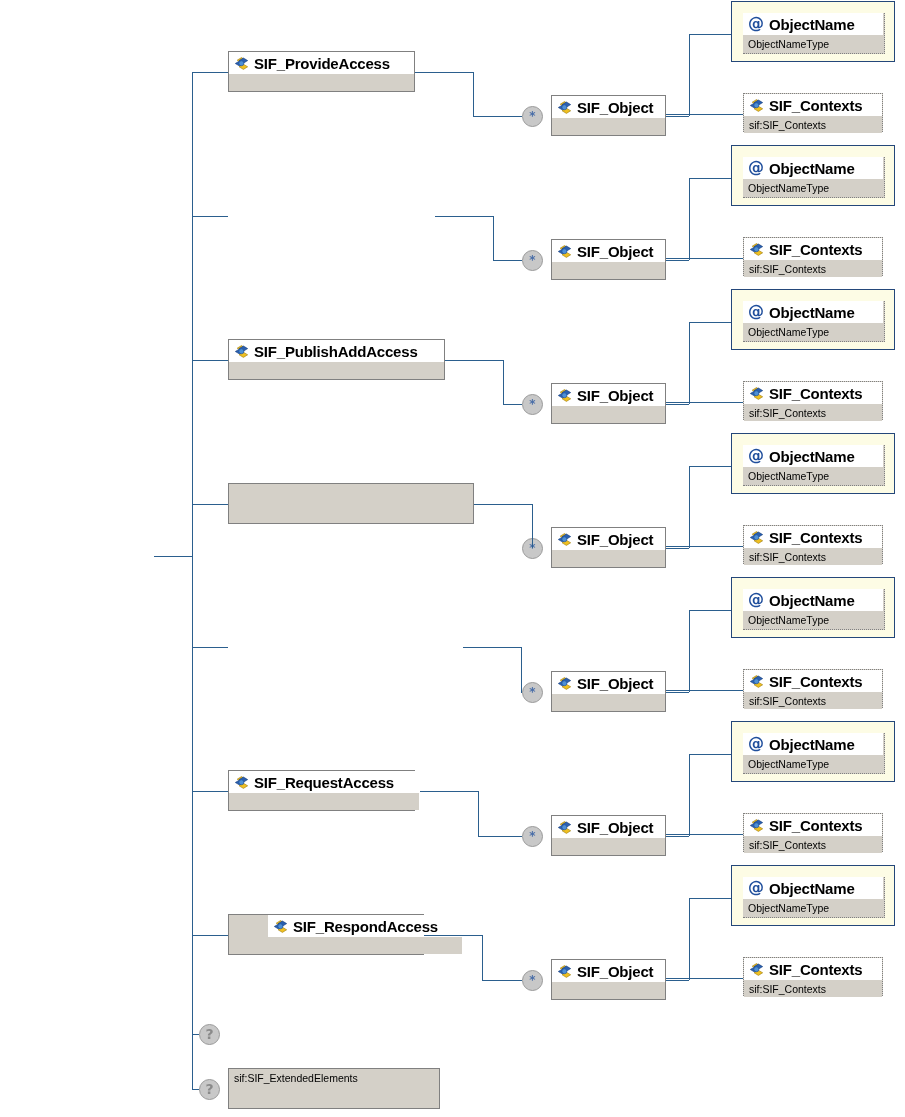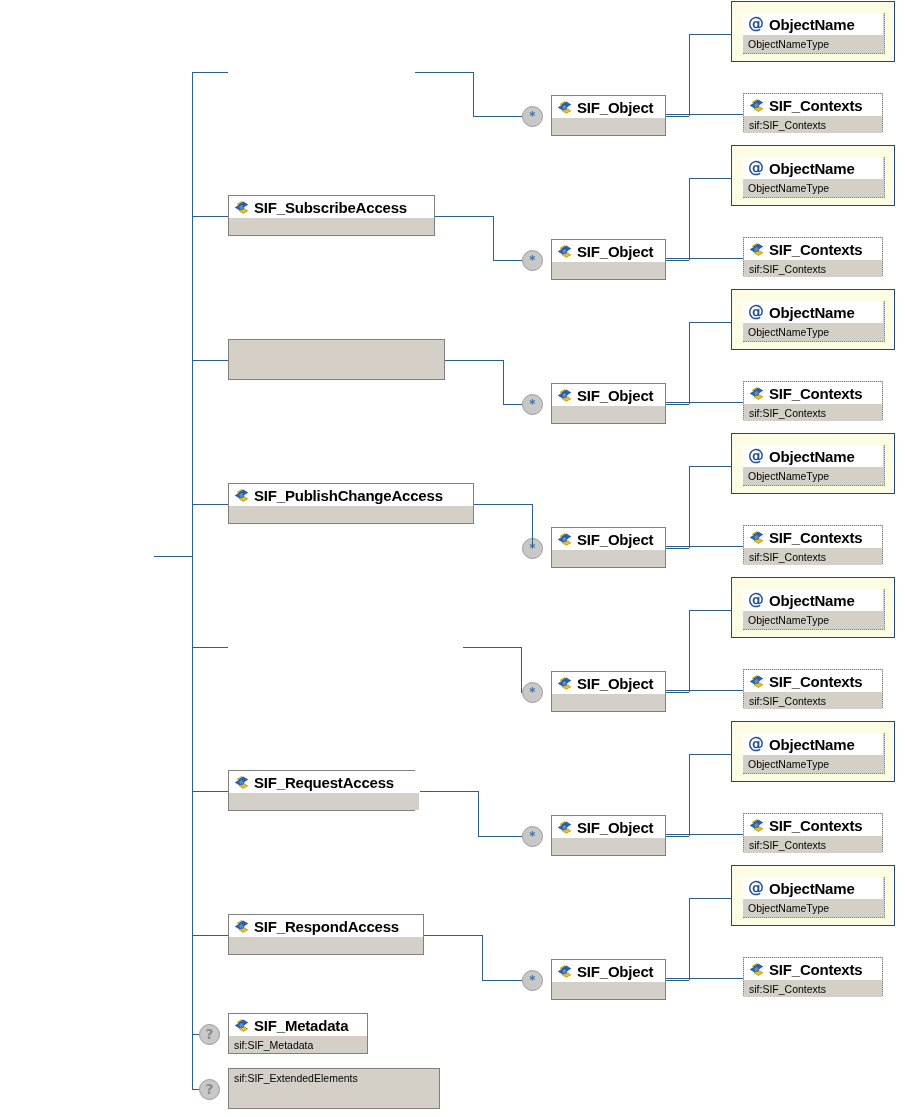--- a/index.html
+++ b/index.html
@@ -112,20 +112,35 @@
     font-family:"DejaVu Sans", sans-serif;
   }
   .occ.q{color:#8a8a8a;font-size:14px;line-height:18px;}
 </style>
 </head>
 <body>
 
 <div id="canvas">
     <div class="ln lnh" style="left: 154px; top: 556px; width: 39px; height: 1px;"></div>
     <div class="ln lnv" style="left: 192px; top: 72px; width: 1px; height: 1017px;"></div>
+    <div class="node box-solid" style="left: 228px; top: 51px; width: 187px; height: 41px;">
+      <div class="title" style="width: 185px;">
+        <span class="ico">
+          <svg width="15" height="15" viewBox="0 0 15 15">
+            <path d="M3.2 4.2 L7.5 1.6 L11.8 4.2 L7.5 6.8 Z" fill="#f0c020" stroke="#9a7a10" stroke-width=".6"></path>
+            <path d="M1.3 7.5 L5.6 4.9 L9.9 7.5 L5.6 10.1 Z" fill="#2a5fb0" stroke="#17407d" stroke-width=".6"></path>
+            <path d="M5.1 10.8 L9.4 8.2 L13.7 10.8 L9.4 13.4 Z" fill="#f0c020" stroke="#9a7a10" stroke-width=".6"></path>
+            <path d="M5.1 4.6 L9.4 2.0 L13.7 4.6 L9.4 7.2 Z" fill="#2a5fb0" stroke="#17407d" stroke-width=".6"></path>
+            <circle cx="7.4" cy="7.3" r="2.5" fill="#4d8fd6" stroke="#1d4f96" stroke-width=".6"></circle>
+          </svg>
+        </span>
+        <span class="lbl">SIF_ProvideAccess</span>
+      </div>
+      <div class="type empty" style="width: 185px;"></div>
+    </div>
     <div class="ln lnh" style="left: 192px; top: 72px; width: 36px; height: 1px;"></div>
     <div class="node box-solid" style="left: 551px; top: 95px; width: 115px; height: 41px;">
       <div class="title" style="width: 113px;">
         <span class="ico">
           <svg width="15" height="15" viewBox="0 0 15 15">
             <path d="M3.2 4.2 L7.5 1.6 L11.8 4.2 L7.5 6.8 Z" fill="#f0c020" stroke="#9a7a10" stroke-width=".6"></path>
             <path d="M1.3 7.5 L5.6 4.9 L9.9 7.5 L5.6 10.1 Z" fill="#2a5fb0" stroke="#17407d" stroke-width=".6"></path>
             <path d="M5.1 10.8 L9.4 8.2 L13.7 10.8 L9.4 13.4 Z" fill="#f0c020" stroke="#9a7a10" stroke-width=".6"></path>
             <path d="M5.1 4.6 L9.4 2.0 L13.7 4.6 L9.4 7.2 Z" fill="#2a5fb0" stroke="#17407d" stroke-width=".6"></path>
             <circle cx="7.4" cy="7.3" r="2.5" fill="#4d8fd6" stroke="#1d4f96" stroke-width=".6"></circle>
@@ -161,35 +176,20 @@
           </svg>
         </span>
         <span class="lbl">SIF_Contexts</span>
       </div>
       <div class="type" style="width: 138px;">sif:SIF_Contexts</div>
     </div>
     <div class="ln lnh" style="left: 666px; top: 116px; width: 23px; height: 1px;"></div>
     <div class="ln lnv" style="left: 689px; top: 34px; width: 1px; height: 82px;"></div>
     <div class="ln lnh" style="left: 689px; top: 34px; width: 42px; height: 1px;"></div>
     <div class="ln lnh" style="left: 666px; top: 114px; width: 77px; height: 1px;"></div>
-    <div class="node box-solid" style="left: 228px; top: 195px; width: 207px; height: 41px;">
-      <div class="title" style="width: 205px;">
-        <span class="ico">
-          <svg width="15" height="15" viewBox="0 0 15 15">
-            <path d="M3.2 4.2 L7.5 1.6 L11.8 4.2 L7.5 6.8 Z" fill="#f0c020" stroke="#9a7a10" stroke-width=".6"></path>
-            <path d="M1.3 7.5 L5.6 4.9 L9.9 7.5 L5.6 10.1 Z" fill="#2a5fb0" stroke="#17407d" stroke-width=".6"></path>
-            <path d="M5.1 10.8 L9.4 8.2 L13.7 10.8 L9.4 13.4 Z" fill="#f0c020" stroke="#9a7a10" stroke-width=".6"></path>
-            <path d="M5.1 4.6 L9.4 2.0 L13.7 4.6 L9.4 7.2 Z" fill="#2a5fb0" stroke="#17407d" stroke-width=".6"></path>
-            <circle cx="7.4" cy="7.3" r="2.5" fill="#4d8fd6" stroke="#1d4f96" stroke-width=".6"></circle>
-          </svg>
-        </span>
-        <span class="lbl">SIF_SubscribeAccess</span>
-      </div>
-      <div class="type empty" style="width: 205px;"></div>
-    </div>
     <div class="ln lnh" style="left: 192px; top: 216px; width: 36px; height: 1px;"></div>
     <div class="node box-solid" style="left: 551px; top: 239px; width: 115px; height: 41px;">
       <div class="title" style="width: 113px;">
         <span class="ico">
           <svg width="15" height="15" viewBox="0 0 15 15">
             <path d="M3.2 4.2 L7.5 1.6 L11.8 4.2 L7.5 6.8 Z" fill="#f0c020" stroke="#9a7a10" stroke-width=".6"></path>
             <path d="M1.3 7.5 L5.6 4.9 L9.9 7.5 L5.6 10.1 Z" fill="#2a5fb0" stroke="#17407d" stroke-width=".6"></path>
             <path d="M5.1 10.8 L9.4 8.2 L13.7 10.8 L9.4 13.4 Z" fill="#f0c020" stroke="#9a7a10" stroke-width=".6"></path>
             <path d="M5.1 4.6 L9.4 2.0 L13.7 4.6 L9.4 7.2 Z" fill="#2a5fb0" stroke="#17407d" stroke-width=".6"></path>
             <circle cx="7.4" cy="7.3" r="2.5" fill="#4d8fd6" stroke="#1d4f96" stroke-width=".6"></circle>
@@ -226,20 +226,32 @@
         </span>
         <span class="lbl">SIF_Contexts</span>
       </div>
       <div class="type" style="width: 138px;">sif:SIF_Contexts</div>
     </div>
     <div class="ln lnh" style="left: 666px; top: 260px; width: 23px; height: 1px;"></div>
     <div class="ln lnv" style="left: 689px; top: 178px; width: 1px; height: 82px;"></div>
     <div class="ln lnh" style="left: 689px; top: 178px; width: 42px; height: 1px;"></div>
     <div class="ln lnh" style="left: 666px; top: 258px; width: 77px; height: 1px;"></div>
     <div class="node box-solid" style="left: 228px; top: 339px; width: 217px; height: 41px;">
+      <div class="title" style="width: 215px;">
+        <span class="ico">
+          <svg width="15" height="15" viewBox="0 0 15 15">
+            <path d="M3.2 4.2 L7.5 1.6 L11.8 4.2 L7.5 6.8 Z" fill="#f0c020" stroke="#9a7a10" stroke-width=".6"></path>
+            <path d="M1.3 7.5 L5.6 4.9 L9.9 7.5 L5.6 10.1 Z" fill="#2a5fb0" stroke="#17407d" stroke-width=".6"></path>
+            <path d="M5.1 10.8 L9.4 8.2 L13.7 10.8 L9.4 13.4 Z" fill="#f0c020" stroke="#9a7a10" stroke-width=".6"></path>
+            <path d="M5.1 4.6 L9.4 2.0 L13.7 4.6 L9.4 7.2 Z" fill="#2a5fb0" stroke="#17407d" stroke-width=".6"></path>
+            <circle cx="7.4" cy="7.3" r="2.5" fill="#4d8fd6" stroke="#1d4f96" stroke-width=".6"></circle>
+          </svg>
+        </span>
+        <span class="lbl">SIF_PublishAddAccess</span>
+      </div>
       <div class="type empty" style="width: 215px;"></div>
     </div>
     <div class="ln lnh" style="left: 192px; top: 360px; width: 36px; height: 1px;"></div>
     <div class="node box-solid" style="left: 551px; top: 383px; width: 115px; height: 41px;">
       <div class="title" style="width: 113px;">
         <span class="ico">
           <svg width="15" height="15" viewBox="0 0 15 15">
             <path d="M3.2 4.2 L7.5 1.6 L11.8 4.2 L7.5 6.8 Z" fill="#f0c020" stroke="#9a7a10" stroke-width=".6"></path>
             <path d="M1.3 7.5 L5.6 4.9 L9.9 7.5 L5.6 10.1 Z" fill="#2a5fb0" stroke="#17407d" stroke-width=".6"></path>
             <path d="M5.1 10.8 L9.4 8.2 L13.7 10.8 L9.4 13.4 Z" fill="#f0c020" stroke="#9a7a10" stroke-width=".6"></path>
@@ -278,32 +290,20 @@
         </span>
         <span class="lbl">SIF_Contexts</span>
       </div>
       <div class="type" style="width: 138px;">sif:SIF_Contexts</div>
     </div>
     <div class="ln lnh" style="left: 666px; top: 404px; width: 23px; height: 1px;"></div>
     <div class="ln lnv" style="left: 689px; top: 322px; width: 1px; height: 82px;"></div>
     <div class="ln lnh" style="left: 689px; top: 322px; width: 42px; height: 1px;"></div>
     <div class="ln lnh" style="left: 666px; top: 402px; width: 77px; height: 1px;"></div>
     <div class="node box-solid" style="left: 228px; top: 483px; width: 246px; height: 41px;">
-      <div class="title" style="width: 244px;">
-        <span class="ico">
-          <svg width="15" height="15" viewBox="0 0 15 15">
-            <path d="M3.2 4.2 L7.5 1.6 L11.8 4.2 L7.5 6.8 Z" fill="#f0c020" stroke="#9a7a10" stroke-width=".6"></path>
-            <path d="M1.3 7.5 L5.6 4.9 L9.9 7.5 L5.6 10.1 Z" fill="#2a5fb0" stroke="#17407d" stroke-width=".6"></path>
-            <path d="M5.1 10.8 L9.4 8.2 L13.7 10.8 L9.4 13.4 Z" fill="#f0c020" stroke="#9a7a10" stroke-width=".6"></path>
-            <path d="M5.1 4.6 L9.4 2.0 L13.7 4.6 L9.4 7.2 Z" fill="#2a5fb0" stroke="#17407d" stroke-width=".6"></path>
-            <circle cx="7.4" cy="7.3" r="2.5" fill="#4d8fd6" stroke="#1d4f96" stroke-width=".6"></circle>
-          </svg>
-        </span>
-        <span class="lbl">SIF_PublishChangeAccess</span>
-      </div>
       <div class="type empty" style="width: 244px;"></div>
     </div>
     <div class="ln lnh" style="left: 192px; top: 504px; width: 36px; height: 1px;"></div>
     <div class="node box-solid" style="left: 551px; top: 527px; width: 115px; height: 41px;">
       <div class="title" style="width: 113px;">
         <span class="ico">
           <svg width="15" height="15" viewBox="0 0 15 15">
             <path d="M3.2 4.2 L7.5 1.6 L11.8 4.2 L7.5 6.8 Z" fill="#f0c020" stroke="#9a7a10" stroke-width=".6"></path>
             <path d="M1.3 7.5 L5.6 4.9 L9.9 7.5 L5.6 10.1 Z" fill="#2a5fb0" stroke="#17407d" stroke-width=".6"></path>
             <path d="M5.1 10.8 L9.4 8.2 L13.7 10.8 L9.4 13.4 Z" fill="#f0c020" stroke="#9a7a10" stroke-width=".6"></path>
@@ -454,21 +454,21 @@
           </svg>
         </span>
         <span class="lbl">SIF_Contexts</span>
       </div>
       <div class="type" style="width: 138px;">sif:SIF_Contexts</div>
     </div>
     <div class="ln lnh" style="left: 666px; top: 836px; width: 23px; height: 1px;"></div>
     <div class="ln lnv" style="left: 689px; top: 754px; width: 1px; height: 82px;"></div>
     <div class="ln lnh" style="left: 689px; top: 754px; width: 42px; height: 1px;"></div>
     <div class="ln lnh" style="left: 666px; top: 834px; width: 77px; height: 1px;"></div>
-    <div class="node box-solid" style="left: 228px; top: 914px; width: 196px; height: 41px;">
+    <div class="node box-solid" style="left: 228px; top: 914px; width: 196px; height: 41px; padding-left: 39px;">
       <div class="title" style="width: 194px;">
         <span class="ico">
           <svg width="15" height="15" viewBox="0 0 15 15">
             <path d="M3.2 4.2 L7.5 1.6 L11.8 4.2 L7.5 6.8 Z" fill="#f0c020" stroke="#9a7a10" stroke-width=".6"></path>
             <path d="M1.3 7.5 L5.6 4.9 L9.9 7.5 L5.6 10.1 Z" fill="#2a5fb0" stroke="#17407d" stroke-width=".6"></path>
             <path d="M5.1 10.8 L9.4 8.2 L13.7 10.8 L9.4 13.4 Z" fill="#f0c020" stroke="#9a7a10" stroke-width=".6"></path>
             <path d="M5.1 4.6 L9.4 2.0 L13.7 4.6 L9.4 7.2 Z" fill="#2a5fb0" stroke="#17407d" stroke-width=".6"></path>
             <circle cx="7.4" cy="7.3" r="2.5" fill="#4d8fd6" stroke="#1d4f96" stroke-width=".6"></circle>
           </svg>
         </span>
@@ -518,35 +518,20 @@
           </svg>
         </span>
         <span class="lbl">SIF_Contexts</span>
       </div>
       <div class="type" style="width: 138px;">sif:SIF_Contexts</div>
     </div>
     <div class="ln lnh" style="left: 666px; top: 980px; width: 23px; height: 1px;"></div>
     <div class="ln lnv" style="left: 689px; top: 898px; width: 1px; height: 82px;"></div>
     <div class="ln lnh" style="left: 689px; top: 898px; width: 42px; height: 1px;"></div>
     <div class="ln lnh" style="left: 666px; top: 978px; width: 77px; height: 1px;"></div>
-    <div class="node box-solid" style="left: 228px; top: 1013px; width: 140px; height: 41px;">
-      <div class="title" style="width: 138px;">
-        <span class="ico">
-          <svg width="15" height="15" viewBox="0 0 15 15">
-            <path d="M3.2 4.2 L7.5 1.6 L11.8 4.2 L7.5 6.8 Z" fill="#f0c020" stroke="#9a7a10" stroke-width=".6"></path>
-            <path d="M1.3 7.5 L5.6 4.9 L9.9 7.5 L5.6 10.1 Z" fill="#2a5fb0" stroke="#17407d" stroke-width=".6"></path>
-            <path d="M5.1 10.8 L9.4 8.2 L13.7 10.8 L9.4 13.4 Z" fill="#f0c020" stroke="#9a7a10" stroke-width=".6"></path>
-            <path d="M5.1 4.6 L9.4 2.0 L13.7 4.6 L9.4 7.2 Z" fill="#2a5fb0" stroke="#17407d" stroke-width=".6"></path>
-            <circle cx="7.4" cy="7.3" r="2.5" fill="#4d8fd6" stroke="#1d4f96" stroke-width=".6"></circle>
-          </svg>
-        </span>
-        <span class="lbl">SIF_Metadata</span>
-      </div>
-      <div class="type" style="width: 138px;">sif:SIF_Metadata</div>
-    </div>
     <div class="occ q" style="left: 199px; top: 1024px;">?</div>
     <div class="ln lnh" style="left: 192px; top: 1034px; width: 7px; height: 1px;"></div>
     <div class="node box-solid" style="left: 228px; top: 1068px; width: 212px; height: 41px;">
       <div class="type" style="width: 210px;">sif:SIF_ExtendedElements</div>
     </div>
     <div class="occ q" style="left: 199px; top: 1079px;">?</div>
     <div class="ln lnh" style="left: 192px; top: 1089px; width: 7px; height: 1px;"></div>
   </div>
 
 </body></html>

